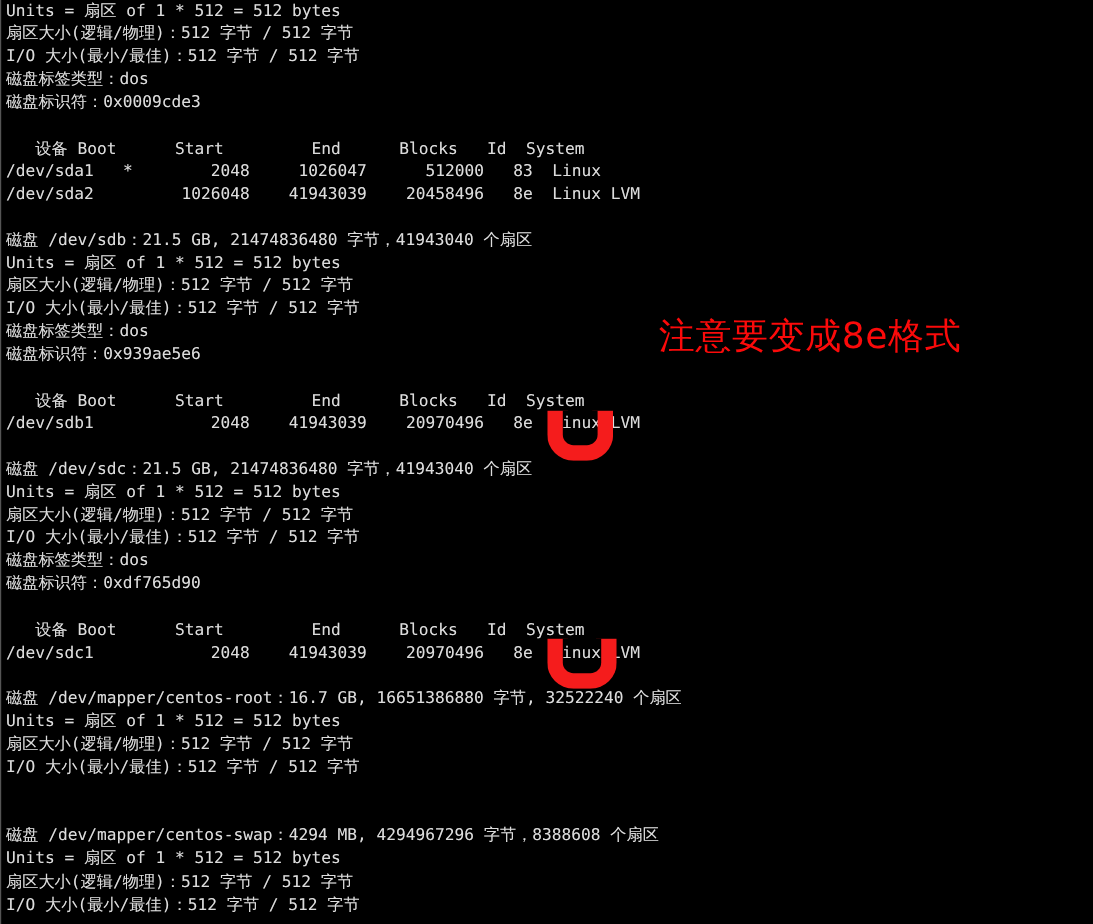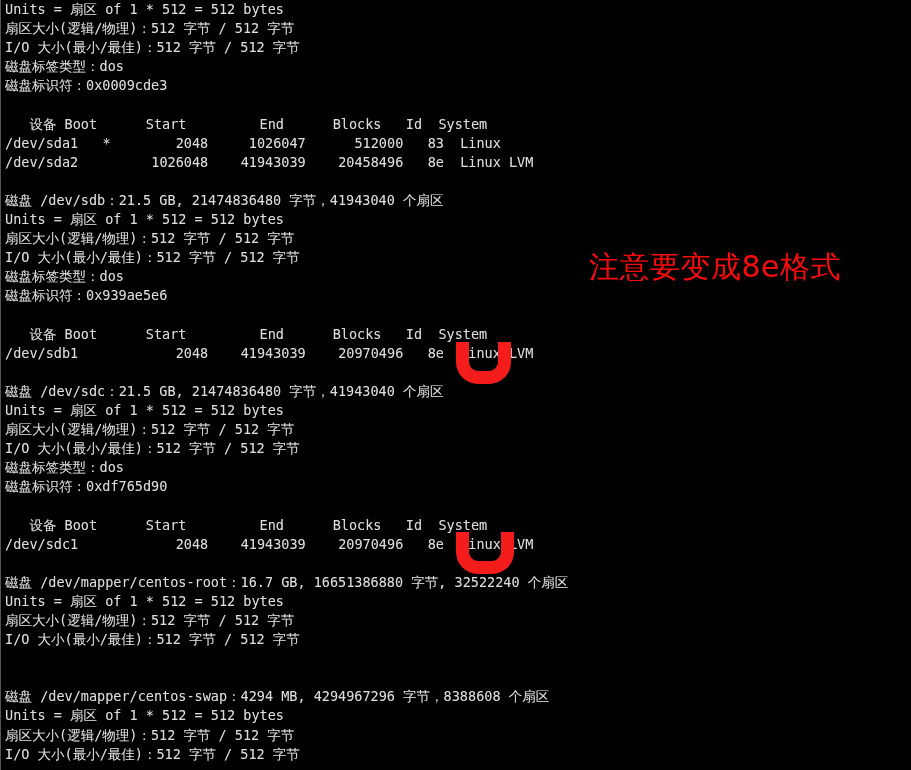--- a/index.html
+++ b/index.html
@@ -40,22 +40,21 @@
     color: #fb0a0a;
     font-family: "DejaVu Sans", "Liberation Sans", sans-serif;
     font-size: 30px;
     font-weight: 400;
     line-height: 1;
     letter-spacing: 0.5px;
     white-space: pre;
   }
   #annotation-note {
     left: 548px;
-    top: 252px;
-    margin-left: 40px;
+    top: 266px;
   }
   .marker-u {
     position: absolute;
     border: 13px solid #f51c1c;
     border-top: none;
     border-radius: 0 0 22px 22px;
     box-sizing: border-box;
     background: transparent;
   }
   #marker-sdb1 {

